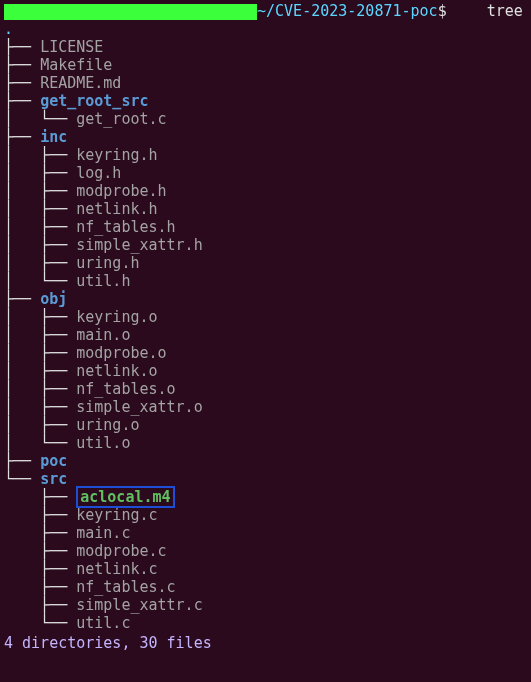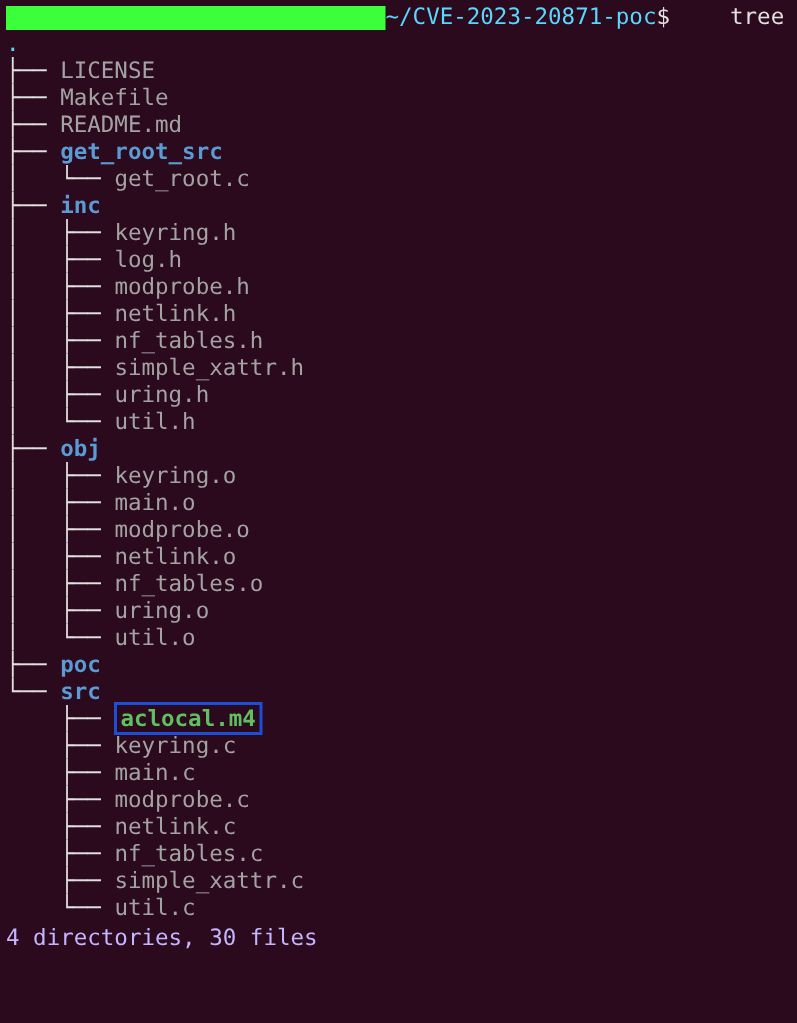--- a/index.html
+++ b/index.html
@@ -88,20 +88,21 @@
     <div class="tree-line"><span class="branch">│   ├── </span><span class="file">nf_tables.h</span></div>
     <div class="tree-line"><span class="branch">│   ├── </span><span class="file">simple_xattr.h</span></div>
     <div class="tree-line"><span class="branch">│   ├── </span><span class="file">uring.h</span></div>
     <div class="tree-line"><span class="branch">│   └── </span><span class="file">util.h</span></div>
     <div class="tree-line"><span class="branch">├── </span><span class="dir">obj</span></div>
     <div class="tree-line"><span class="branch">│   ├── </span><span class="file">keyring.o</span></div>
     <div class="tree-line"><span class="branch">│   ├── </span><span class="file">main.o</span></div>
     <div class="tree-line"><span class="branch">│   ├── </span><span class="file">modprobe.o</span></div>
     <div class="tree-line"><span class="branch">│   ├── </span><span class="file">netlink.o</span></div>
     <div class="tree-line"><span class="branch">│   ├── </span><span class="file">nf_tables.o</span></div>
+    <div class="tree-line"><span class="branch">│   ├── </span><span class="file">simple_xattr.o</span></div>
     <div class="tree-line"><span class="branch">│   ├── </span><span class="file">uring.o</span></div>
     <div class="tree-line"><span class="branch">│   └── </span><span class="file">util.o</span></div>
     <div class="tree-line"><span class="branch">├── </span><span class="dir">poc</span></div>
     <div class="tree-line"><span class="branch">└── </span><span class="dir">src</span></div>
     <div class="tree-line"><span class="branch">    ├── </span><span class="highlighted">aclocal.m4</span></div>
     <div class="tree-line"><span class="branch">    ├── </span><span class="file">keyring.c</span></div>
     <div class="tree-line"><span class="branch">    ├── </span><span class="file">main.c</span></div>
     <div class="tree-line"><span class="branch">    ├── </span><span class="file">modprobe.c</span></div>
     <div class="tree-line"><span class="branch">    ├── </span><span class="file">netlink.c</span></div>
     <div class="tree-line"><span class="branch">    ├── </span><span class="file">nf_tables.c</span></div>

